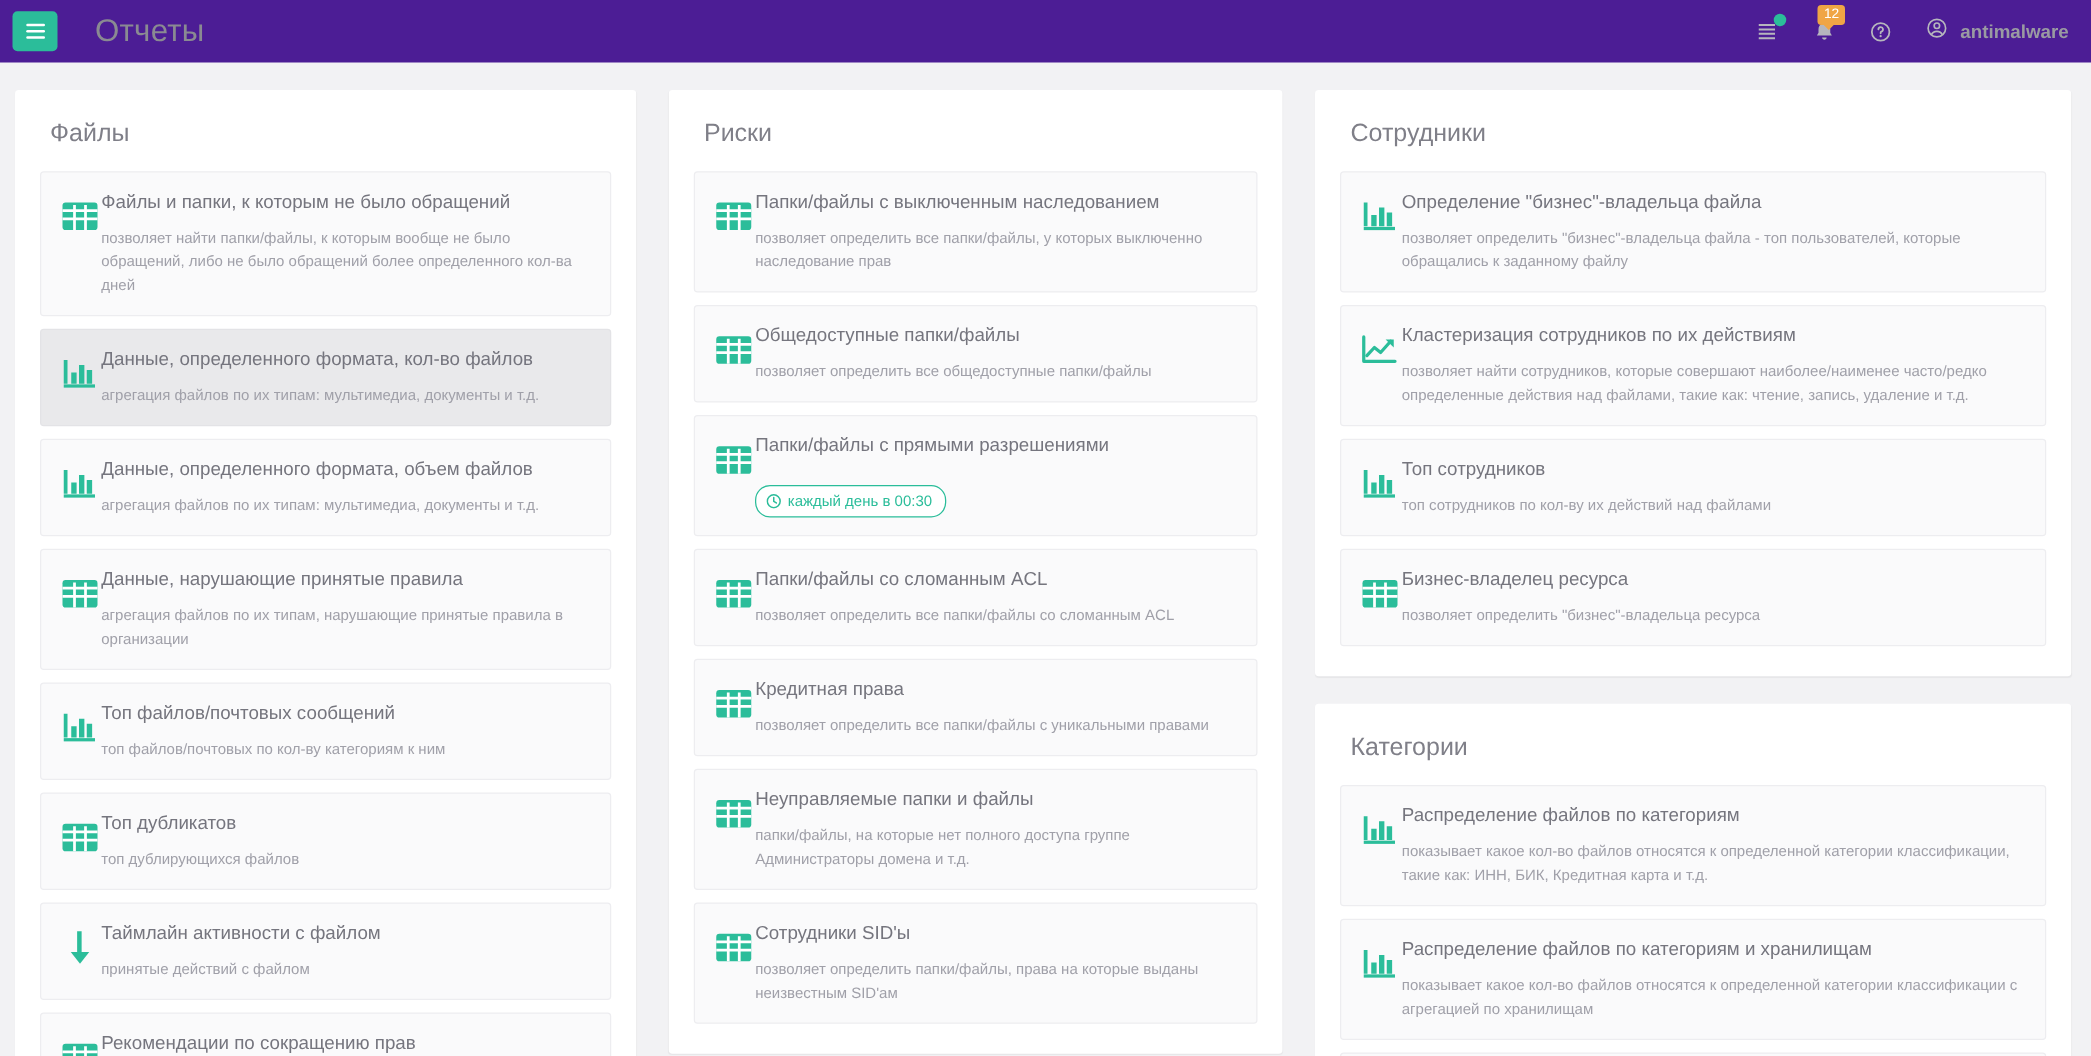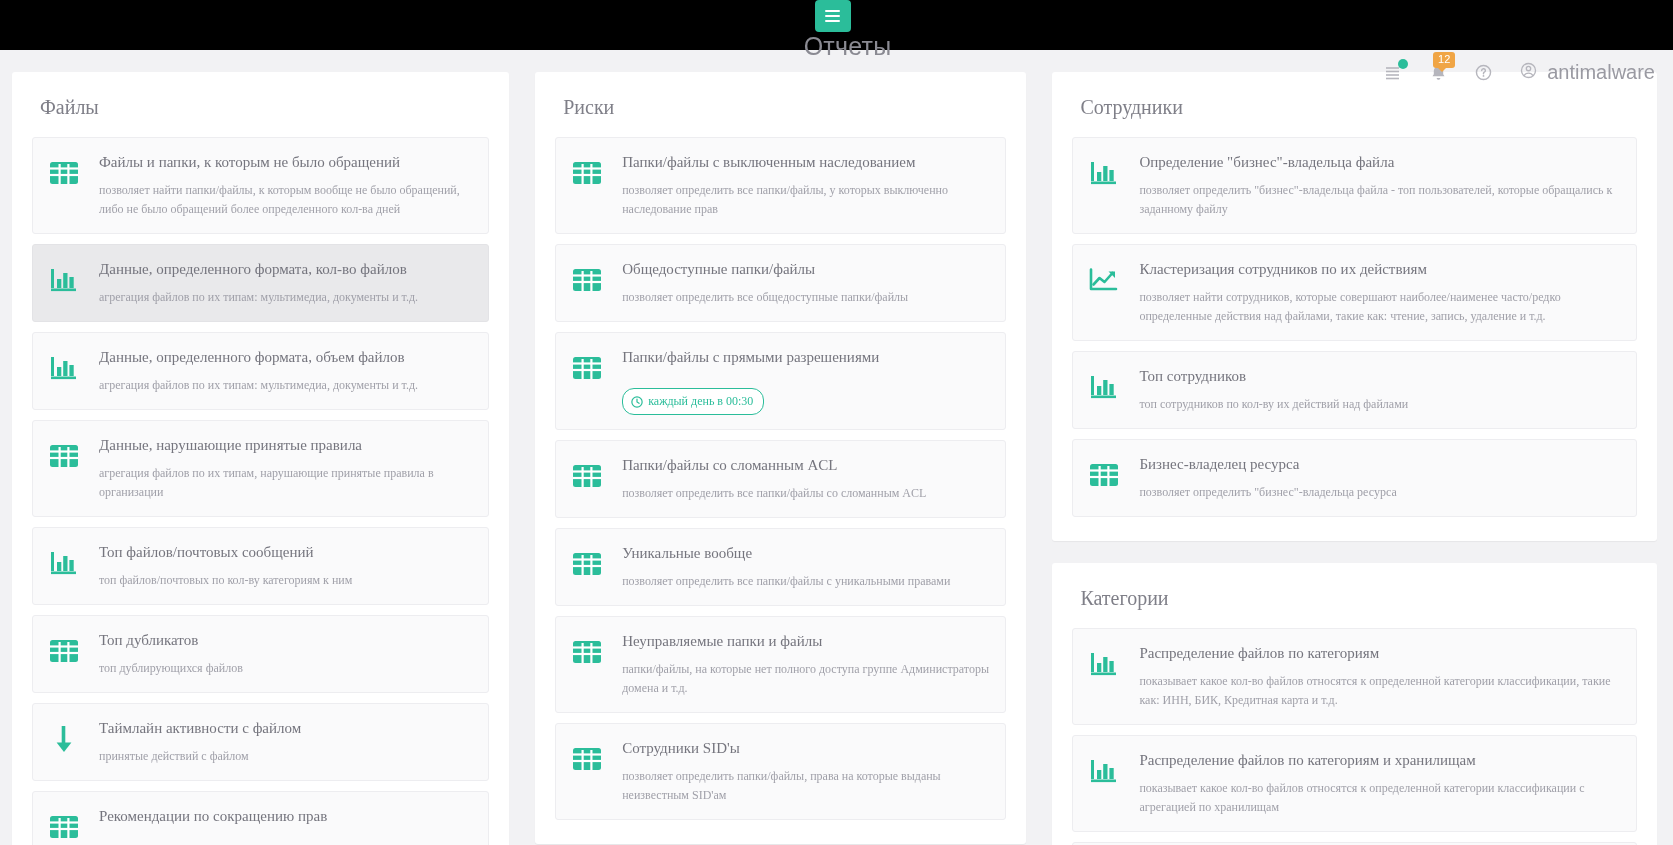--- a/index.html
+++ b/index.html
@@ -6,26 +6,25 @@
   html, body {
     width: 1673px; height: 845px;
     background: #f2f2f4;
     font-family: "Liberation Sans", sans-serif;
     overflow: hidden;
   }
 
   
   .topbar {
     height: 50px;
-    background: #000000;
+    background: #4c1d95;
     display: flex;
     align-items: center;
     padding: 0 18px 0 10px;
     position: relative;
-    flex-direction: column;
   }
   .burger {
     width: 36px; height: 32px;
     background: #2bbd9a;
     border-radius: 4px;
     display: flex; flex-direction: column;
     align-items: center; justify-content: center;
     gap: 3px;
     cursor: pointer;
     flex: 0 0 auto;
@@ -59,21 +58,21 @@
     min-width: 22px; height: 16px;
     text-align: center; border-radius: 3px;
     padding: 0 3px;
   }
   .badge-count::after {
     content: ""; position: absolute; bottom: -4px; left: 5px;
     border-left: 4px solid transparent; border-right: 4px solid transparent;
     border-top: 4px solid #f0a545;
   }
   .user-box { display: flex; align-items: center; gap: 9px; cursor: pointer; }
-  .user-name { font-size: 20px; color: #9a9aa2; }
+  .user-name { font-size: 15px; color: #9a9aa2; font-weight: bold; }
 
   
   .board {
     display: flex;
     gap: 26px;
     padding: 22px 16px 0 12px;
     height: 795px;
     align-items: flex-start;
   }
   .col { display: flex; flex-direction: column; gap: 22px; }
@@ -91,21 +90,21 @@
     font-size: 20px;
     color: #7f7f88;
     font-weight: 400;
     margin: 6px 0 18px 8px;
   }
 
   
   .report {
     display: flex;
     align-items: flex-start;
-    gap: 18px;
+    gap: 0;
     border: 1px solid #ededf0;
     background: #fafafb;
     border-radius: 3px;
     padding: 14px 16px 14px 14px;
     margin-bottom: 10px;
     cursor: pointer;
   }
   .report.active { background: #e9e9eb; border-color: #e3e3e6; }
   .report .ico {
     flex: 0 0 34px;
@@ -134,21 +133,21 @@
     border: 1px solid #2bbd9a;
     color: #2bbd9a;
     border-radius: 12px;
     font-size: 12px;
     padding: 5px 10px 5px 8px;
     background: #fff;
     cursor: pointer;
   }
   .sched svg { display: block; }
 
-  .clipped { overflow: hidden; font-family: Liberation Serif, serif; }
+  .clipped { overflow: hidden; }
 </style>
 </head>
 <body>
 
 <div class="topbar">
   <div class="burger">
     <i></i>
       <i></i>
       <i></i>
   </div>
@@ -410,21 +409,21 @@
       <rect x="1" y="2" width="28" height="22" rx="2.5" fill="#2bbd9a"></rect>
       <g stroke="#fff" stroke-width="2.2">
         <line x1="1" y1="8.5" x2="29" y2="8.5"></line>
         <line x1="1" y1="15" x2="29" y2="15"></line>
         <line x1="10.6" y1="4" x2="10.6" y2="24"></line>
         <line x1="19.4" y1="4" x2="19.4" y2="24"></line>
       </g>
     </svg>
           </div>
           <div class="body">
-            <div class="r-title">Уникальные вообще</div>
+            <div class="r-title">Кредитная права</div>
             <div class="r-desc">позволяет определить все папки/файлы с уникальными правами</div>
           </div>
         </div>
         <div class="report">
           <div class="ico">
             <svg width="30" height="26" viewBox="0 0 30 26">
       <rect x="1" y="2" width="28" height="22" rx="2.5" fill="#2bbd9a"></rect>
       <g stroke="#fff" stroke-width="2.2">
         <line x1="1" y1="8.5" x2="29" y2="8.5"></line>
         <line x1="1" y1="15" x2="29" y2="15"></line>

